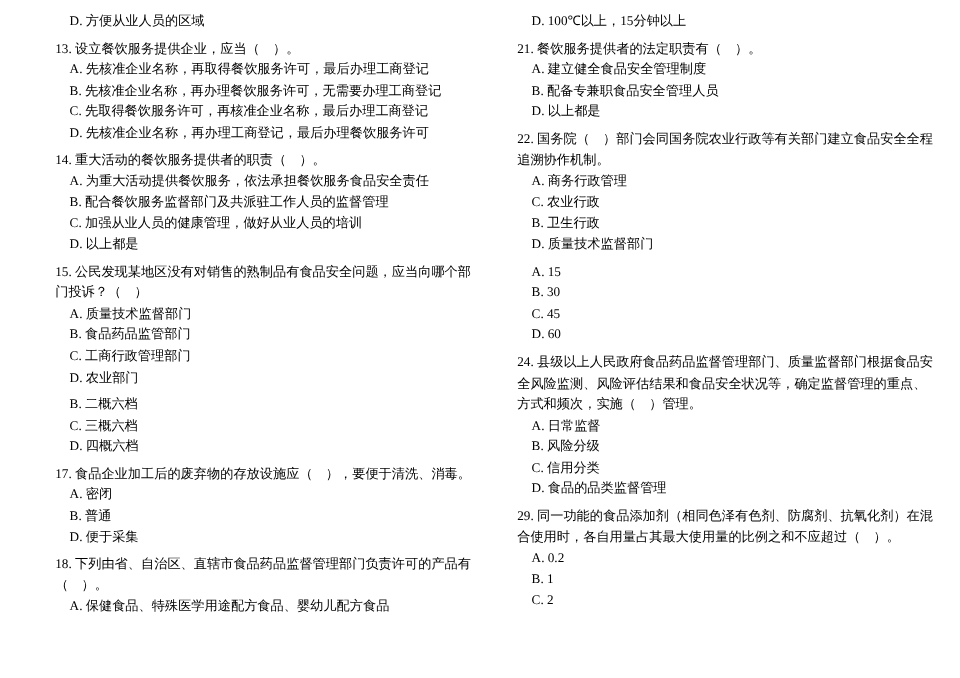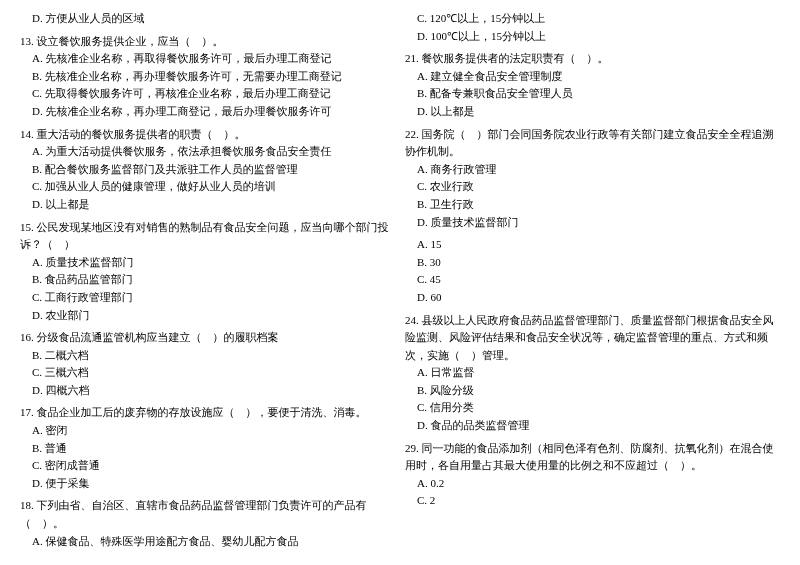--- a/index.html
+++ b/index.html
@@ -22,20 +22,21 @@
     .two-col {
       display: flex;
       gap: 10px;
     }
     .col {
       flex: 1;
     }
     .question-block {
       margin-bottom: 5px;
       line-height: 1.6;
+      margin-left: 26px;
     }
     .question-title {
       font-size: 11px;
       line-height: 1.6;
     }
     .option {
       padding-left: 12px;
       line-height: 1.6;
       font-size: 11px;
     }
@@ -70,46 +71,43 @@
 
       <div class="question-block">
         <div class="question-title">15. 公民发现某地区没有对销售的熟制品有食品安全问题，应当向哪个部门投诉？（　）</div>
         <div class="option">A. 质量技术监督部门</div>
         <div class="option">B. 食品药品监管部门</div>
         <div class="option">C. 工商行政管理部门</div>
         <div class="option">D. 农业部门</div>
       </div>
 
       <div class="question-block">
-        <div class="question-title">16. 分级食品流通监管机构应当建立（　）的履职档案</div>
         <div class="option">B. 二概六档</div>
         <div class="option">C. 三概六档</div>
         <div class="option">D. 四概六档</div>
       </div>
 
       <div class="question-block">
         <div class="question-title">17. 食品企业加工后的废弃物的存放设施应（　），要便于清洗、消毒。</div>
         <div class="option">A. 密闭</div>
         <div class="option">B. 普通</div>
-        <div class="option">C. 密闭成普通</div>
         <div class="option">D. 便于采集</div>
       </div>
 
       <div class="question-block">
         <div class="question-title">18. 下列由省、自治区、直辖市食品药品监督管理部门负责许可的产品有（　）。</div>
         <div class="option">A. 保健食品、特殊医学用途配方食品、婴幼儿配方食品</div>
 
       </div>
 
     </div>
 
     <div class="col">
 
       <div class="question-block">
-        <div class="option">C. 120℃以上，15分钟以上</div>
         <div class="option">D. 100℃以上，15分钟以上</div>
       </div>
 
       <div class="question-block">
         <div class="question-title">21. 餐饮服务提供者的法定职责有（　）。</div>
         <div class="option">A. 建立健全食品安全管理制度</div>
         <div class="option">B. 配备专兼职食品安全管理人员</div>
         <div class="option">D. 以上都是</div>
       </div>
 
@@ -132,20 +130,21 @@
         <div class="question-title">24. 县级以上人民政府食品药品监督管理部门、质量监督部门根据食品安全风险监测、风险评估结果和食品安全状况等，确定监督管理的重点、方式和频次，实施（　）管理。</div>
         <div class="option">A. 日常监督</div>
         <div class="option">B. 风险分级</div>
         <div class="option">C. 信用分类</div>
         <div class="option">D. 食品的品类监督管理</div>
       </div>
 
       <div class="question-block">
         <div class="question-title">29. 同一功能的食品添加剂（相同色泽有色剂、防腐剂、抗氧化剂）在混合使用时，各自用量占其最大使用量的比例之和不应超过（　）。</div>
         <div class="option">A. 0.2</div>
+        <div class="option">B. 1</div>
         <div class="option">C. 2</div>
 
       </div>
 
     </div>
   </div>
 
 </div>
 
 </body></html>

